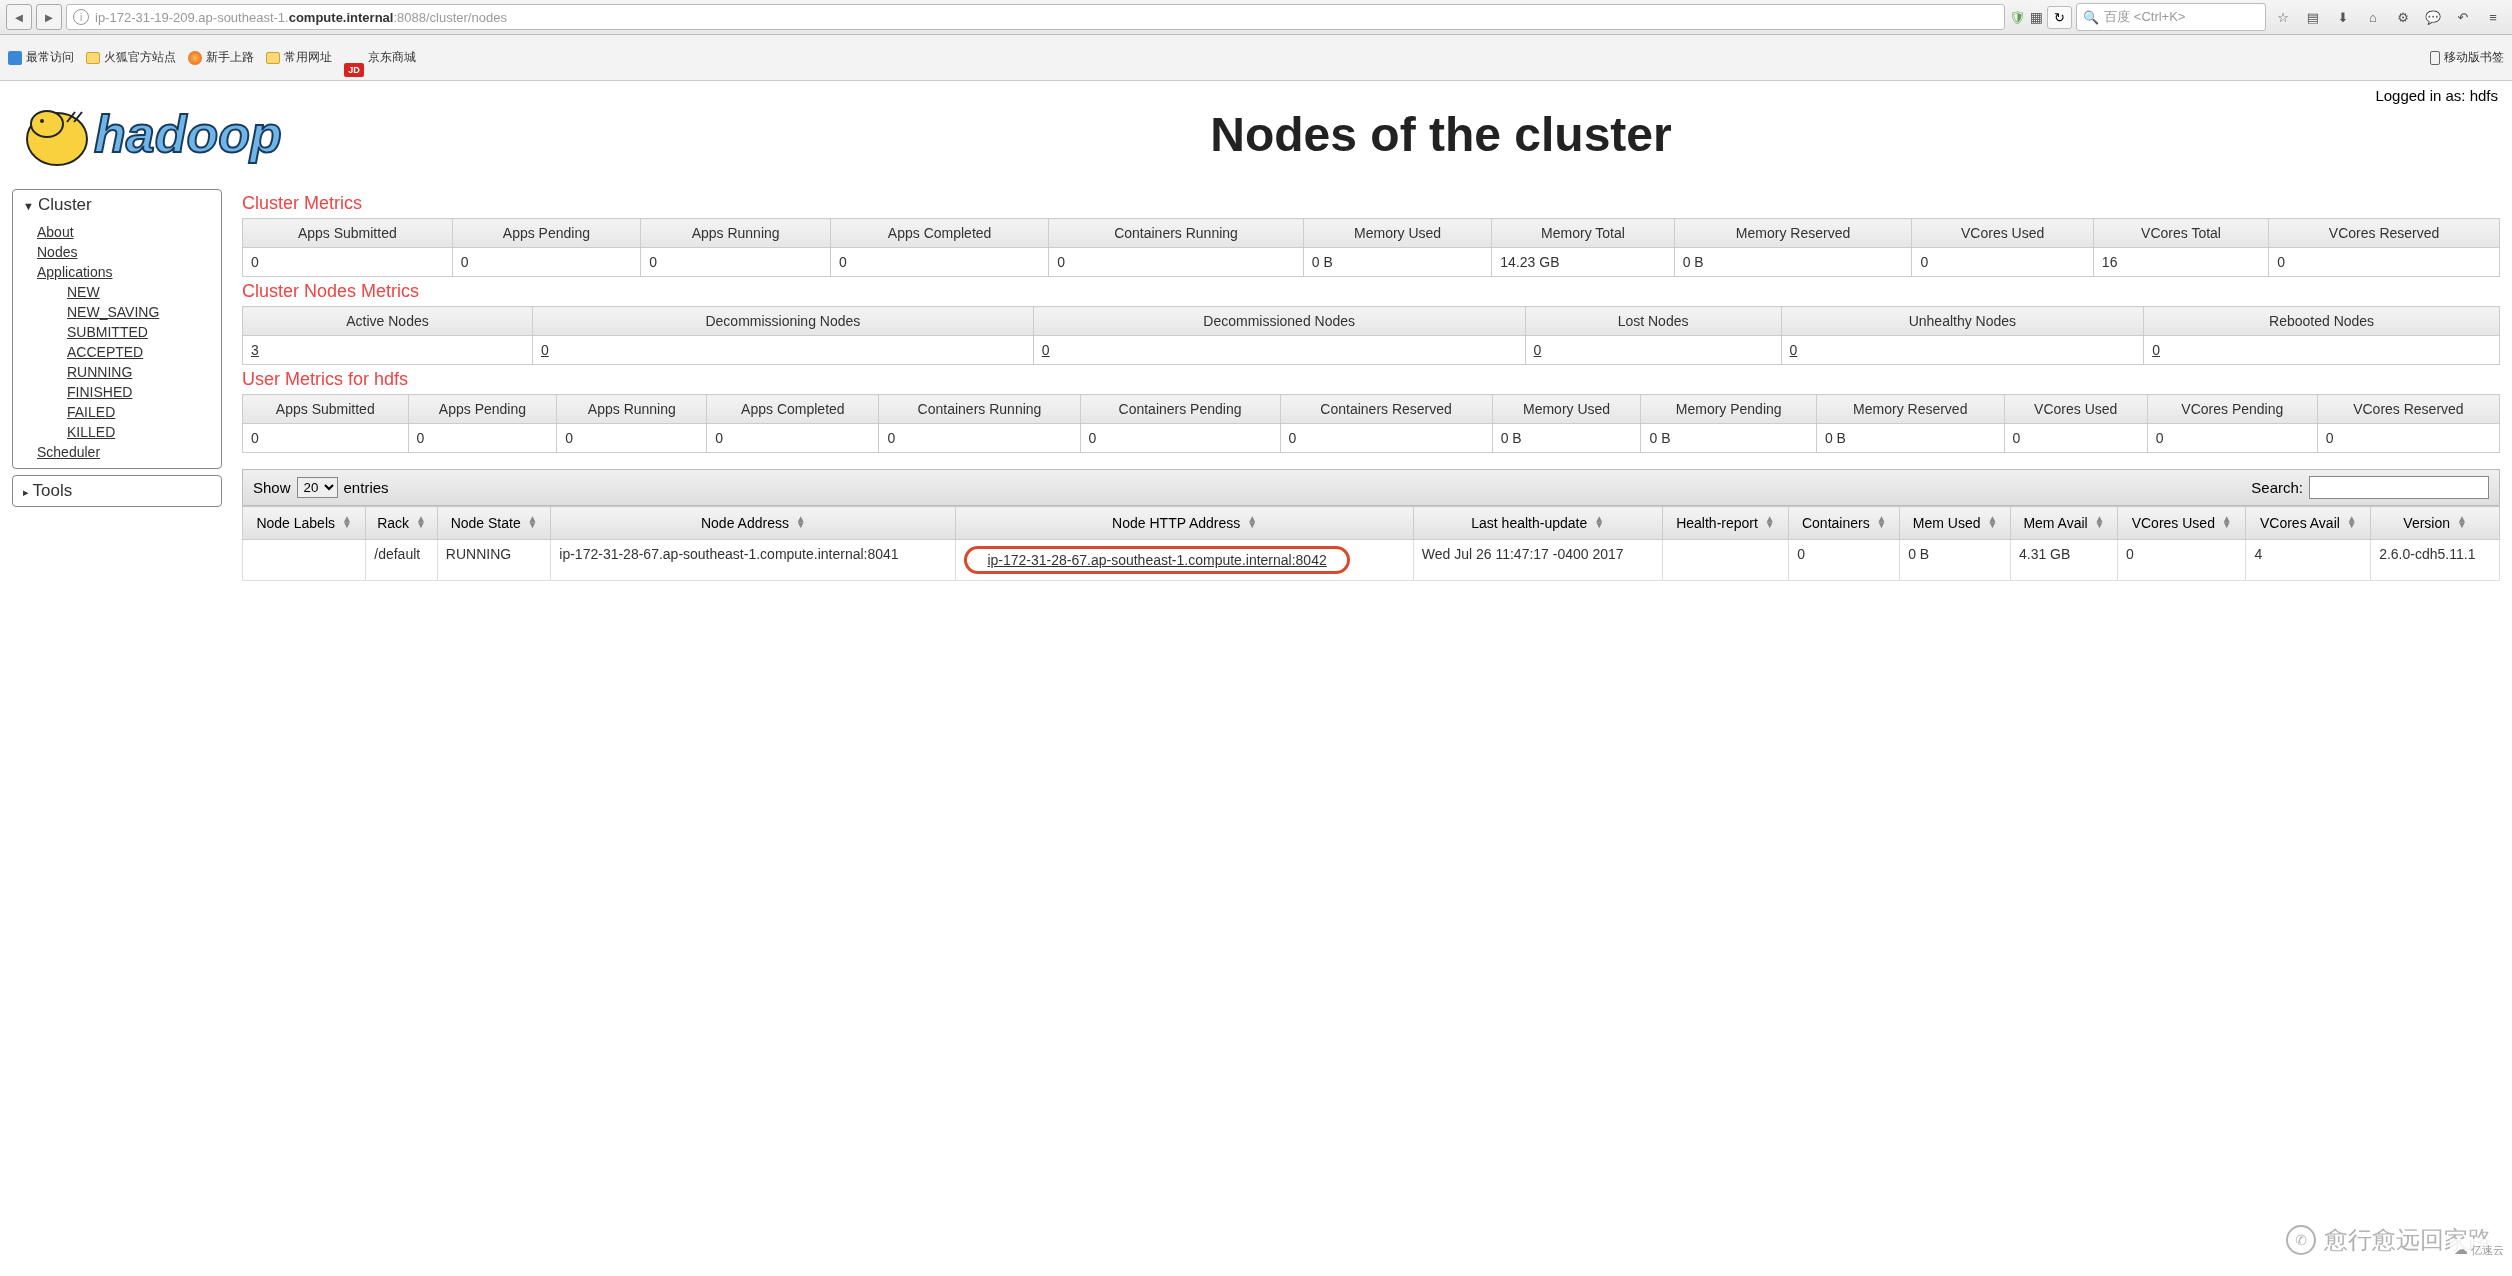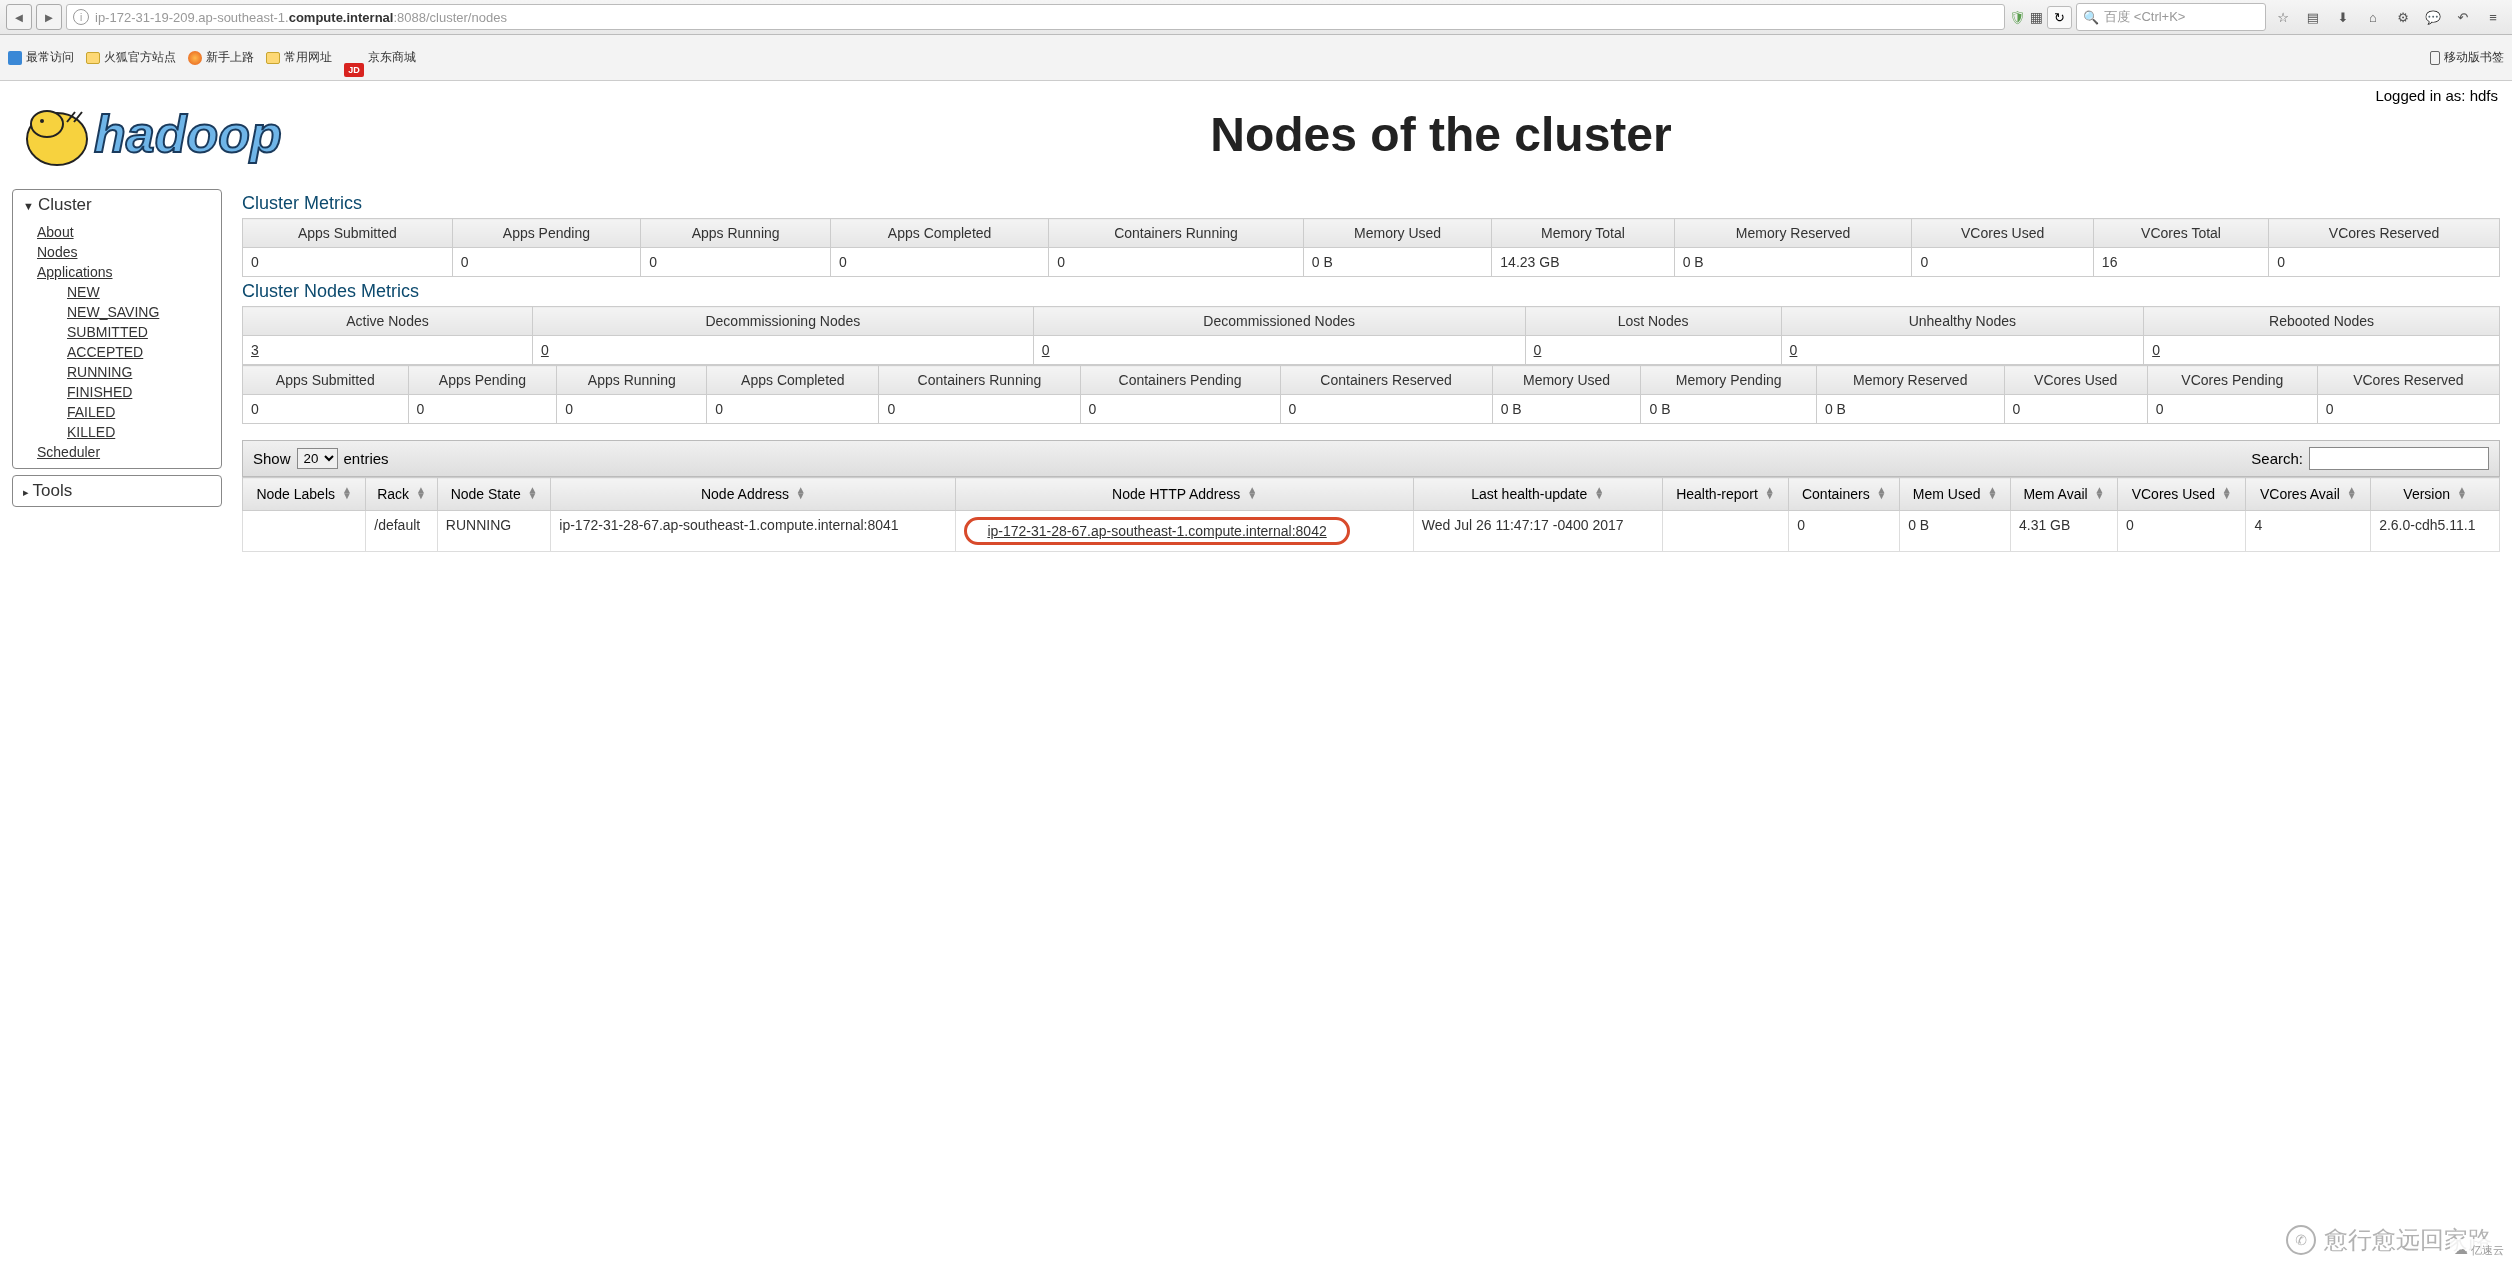--- a/index.html
+++ b/index.html
@@ -35,21 +35,21 @@
 .main-row { display: flex; gap: 20px; margin-top: 10px; }
 .sidebar { width: 210px; }
 .sb-box { border: 1px solid #888; border-radius: 4px; background: #fff; margin-bottom: 6px; }
 .sb-head { padding: 5px 10px; cursor: pointer; font-size: 17px; color: #333; }
 .sb-head .tri { display:inline-block; margin-right:4px; font-size:11px; }
 .sb-body { padding: 2px 0 6px 24px; }
 .sb-body a { display: block; color: #333; text-decoration: underline; font-size: 14px; padding: 2px 0; cursor: pointer; }
 .sb-body .lvl2 { margin-left: 30px; }
 
 .content { flex: 1; }
-.sect-title { font-size: 18px; color: #0c4a6e; margin: 4px 0; }
+.sect-title { font-size: 18px; color: #ef4444; margin: 4px 0; }
 
 table.metrics { width: 100%; border-collapse: collapse; font-size: 14px; }
 table.metrics th { background: linear-gradient(#f4f4f4,#e6e6e6); border: 1px solid #ccc; padding: 6px 8px; font-weight: normal; color: #333; text-align: center; }
 table.metrics td { border: 1px solid #ccc; padding: 6px 8px; color: #333; text-align:left; }
 table.metrics td a { color: #333; text-decoration: underline; }
 
 .show-bar { background: linear-gradient(#f0f0f0,#dedede); border: 1px solid #bbb; padding: 6px 10px; display: flex; align-items: center; gap: 6px; font-size: 15px; margin-top: 16px; }
 .show-bar select { border: 1px solid #888; padding: 1px 2px; }
 .show-bar .right { margin-left: auto; display: flex; align-items: center; gap: 6px; }
 .show-bar .right input { width: 180px; border: 1px solid #888; padding: 3px; }
@@ -213,20 +213,21 @@
               <td><a>3</a></td>
               <td><a>0</a></td>
               <td><a>0</a></td>
               <td><a>0</a></td>
               <td><a>0</a></td>
               <td><a>0</a></td>
             </tr>
           </tbody>
       </table>
 
+      <div class="sect-title">User Metrics for hdfs</div>
       <table class="metrics">
         <thead>
             <tr id="um-head">
               <th>Apps Submitted</th>
               <th>Apps Pending</th>
               <th>Apps Running</th>
               <th>Apps Completed</th>
               <th>Containers Running</th>
               <th>Containers Pending</th>
               <th>Containers Reserved</th>

